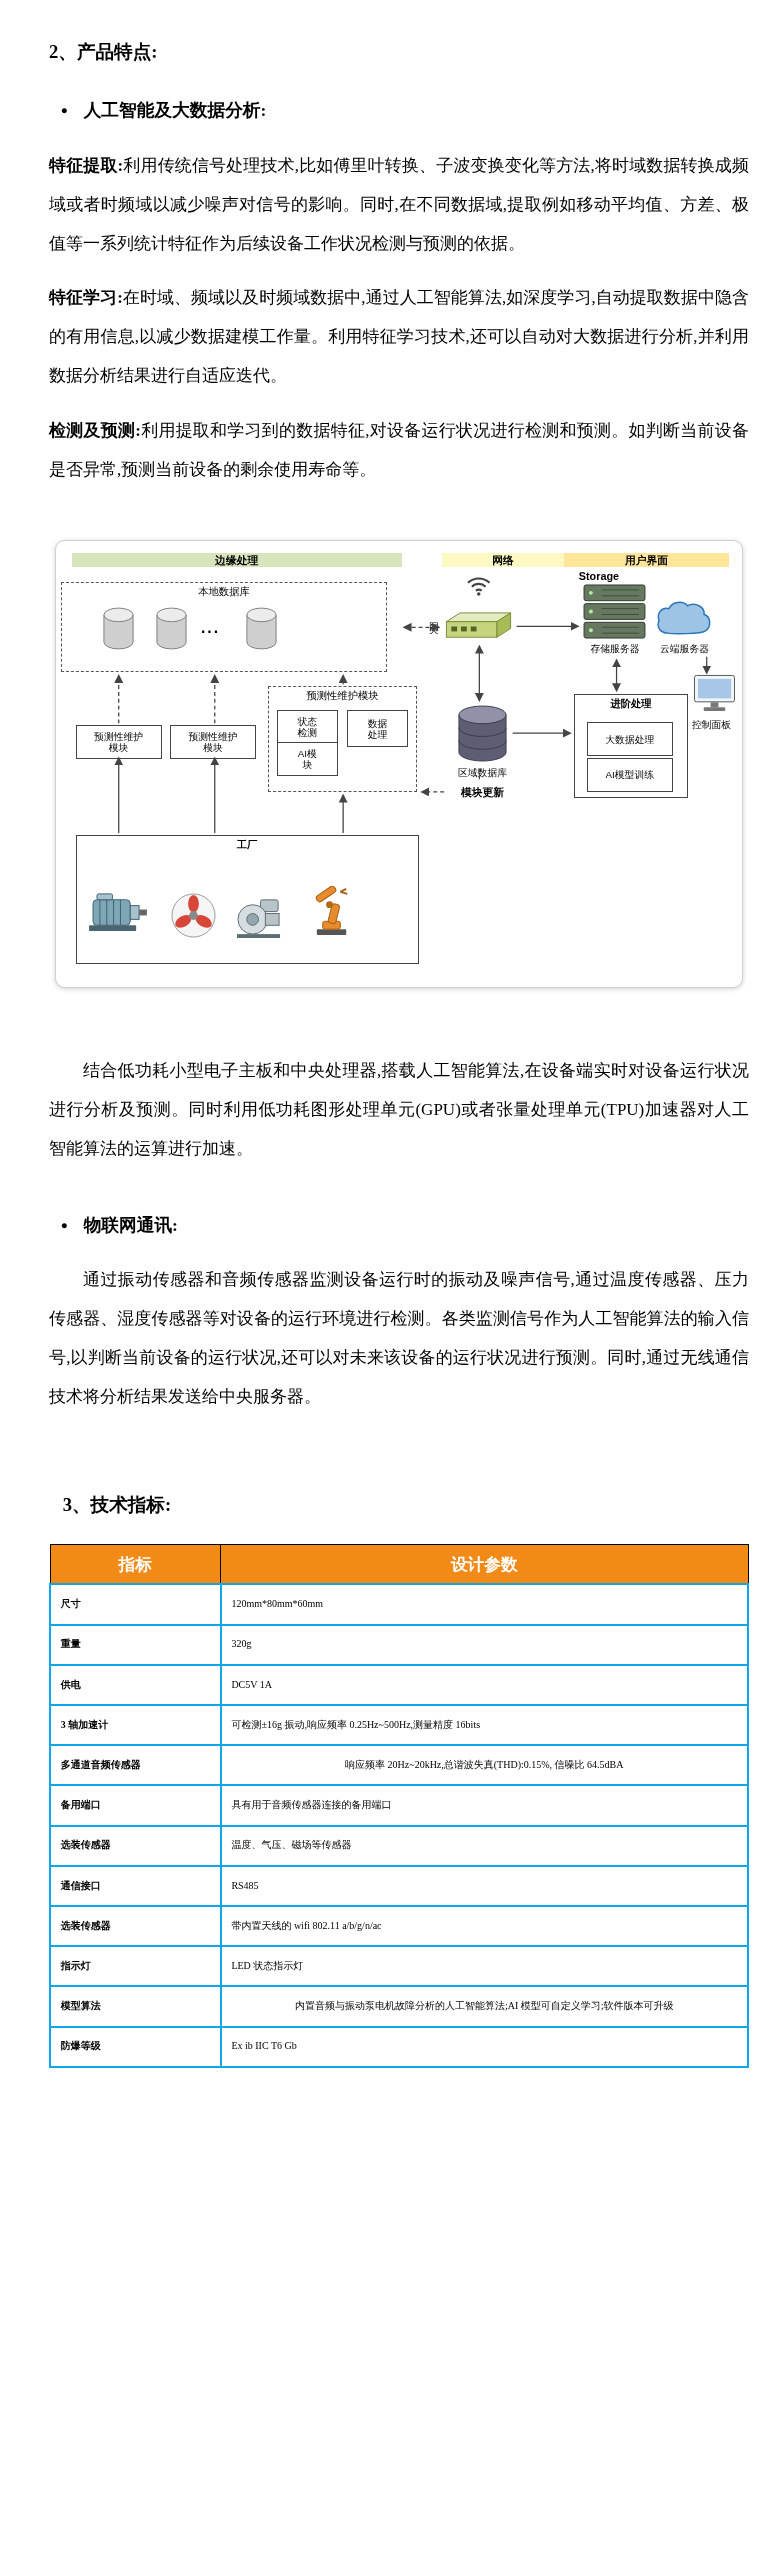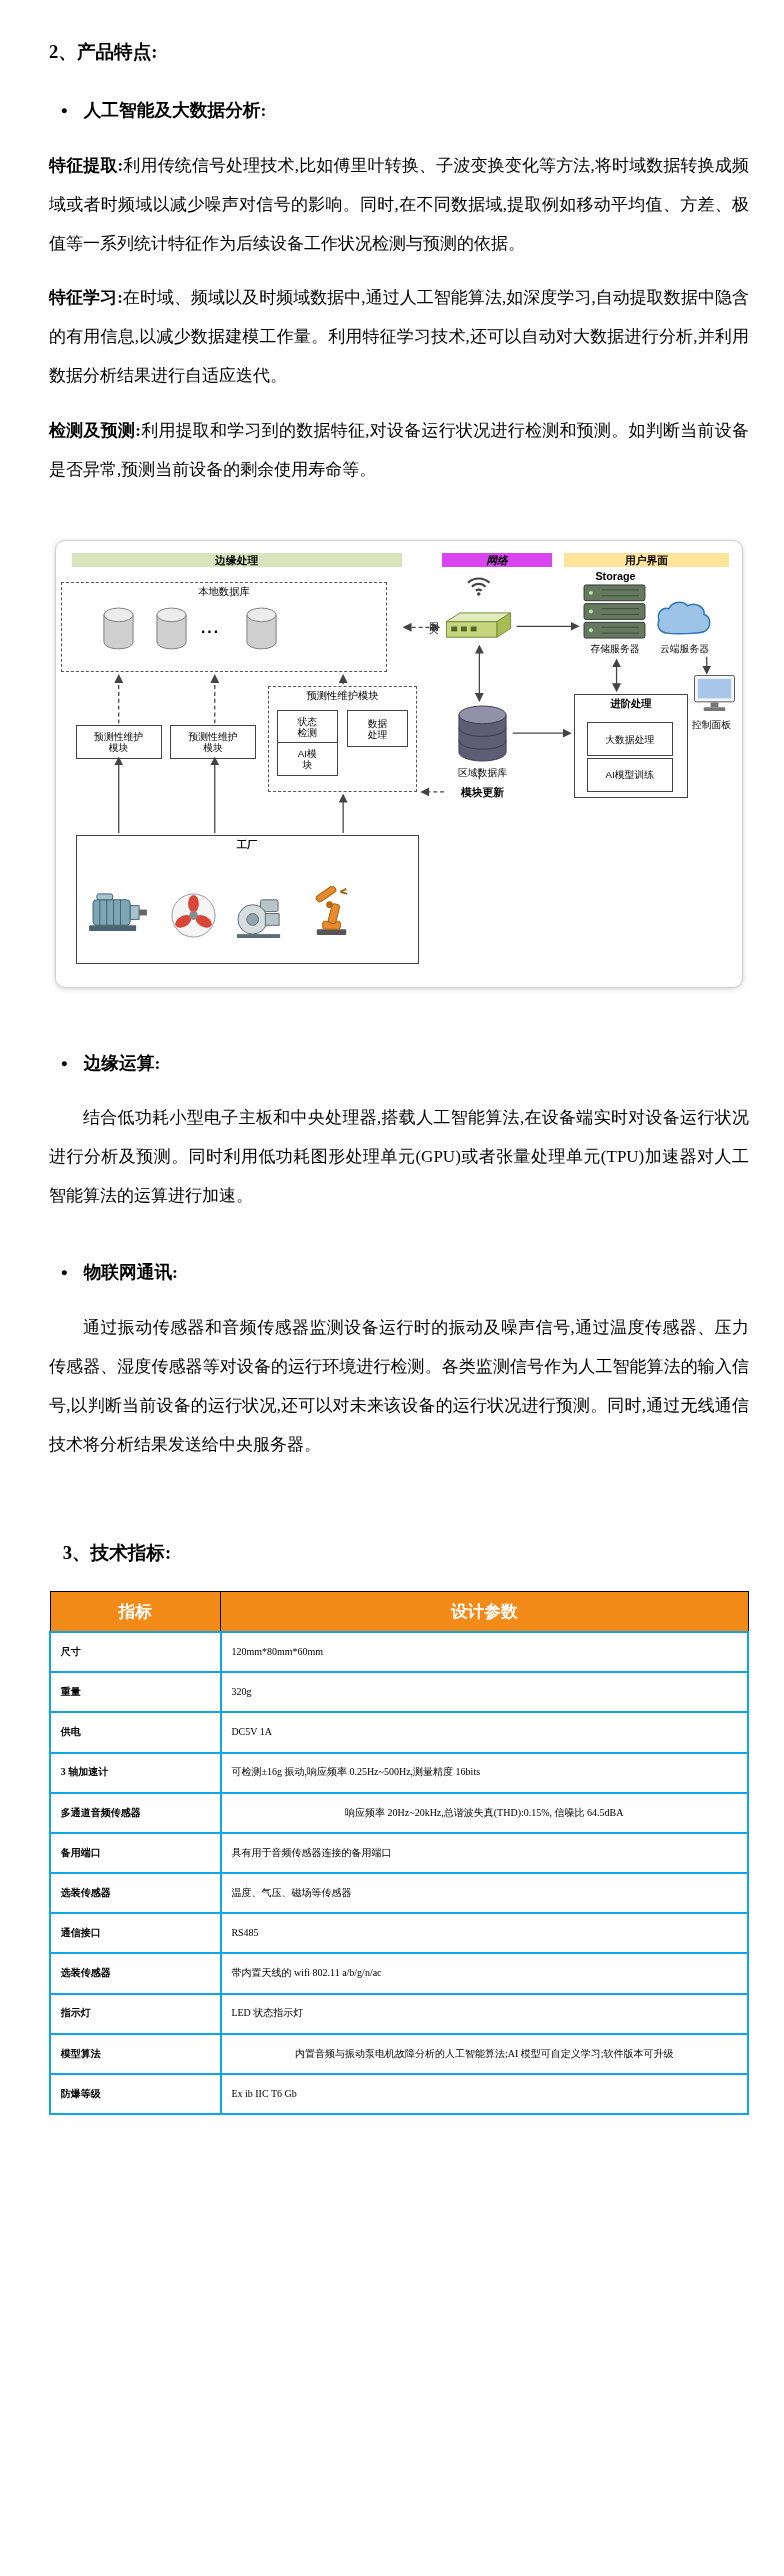--- a/index.html
+++ b/index.html
@@ -17,21 +17,21 @@
   .para b{font-weight:bold;}
   .para.indent{text-indent:2em;}
 
   
   .diagram-wrap{display:flex;justify-content:center;margin:51px 0 63px 0;}
   .diagram{position:relative;width:686px;height:446px;background:#fff;border:1px solid #cfcfcf;
            border-radius:9.8px;box-shadow:0 1px 4.9px rgba(0,0,0,.18);
            font-family:"Liberation Sans","DejaVu Sans",sans-serif;}
   .band{position:absolute;top:11.8px;height:14.7px;line-height:14.7px;font-size:10.8px;font-weight:bold;text-align:center;}
   .band.edge{left:15.7px;width:330px;background:#d7e4bc;}
-  .band.net{left:386px;width:110px;background:#d946ef;font-style:italic;}
+  .band.net{left:386px;width:122px;background:#fef9c3;}
   .band.ui{left:508px;width:165px;background:#ffe599;}
 
   .dbox{position:absolute;box-sizing:border-box;background:#fff;}
   .dashedb{border:1.5px dashed #555;}
   .solidb{border:1.5px solid #444;}
   .boxtitle{position:absolute;top:2px;left:0;right:0;text-align:center;font-size:10.3px;}
   .boxtitle.bold{font-weight:bold;}
   .smallbox{position:absolute;border:1px solid #444;background:#fff;box-sizing:border-box;
             display:flex;align-items:center;justify-content:center;text-align:center;
             font-size:9.8px;line-height:1.15;padding:16px;}
@@ -163,21 +163,21 @@
       </svg>
       <svg class="icon" style="left:400px;top:163px;" width="53" height="61" viewBox="0 0 54 62">
         <path d="M3 11 v38 a24 9 0 0 0 48 0 V11" fill="#5d5d73" stroke="#3c3c50"></path>
         <ellipse cx="27" cy="11" rx="24" ry="9" fill="#9191a8" stroke="#3c3c50"></ellipse>
         <path d="M3 24 a24 9 0 0 0 48 0" fill="none" stroke="#3c3c50"></path>
         <path d="M3 37 a24 9 0 0 0 48 0" fill="none" stroke="#3c3c50"></path>
       </svg>
       <div class="dlabel" style="left:390px;top:226px;width:73px;">区域数据库</div>
       <div class="dlabel bold" style="left:390px;top:245px;width:73px;">模块更新</div>
 
-      <div class="dlabel bold" style="left:530px;top:29px;width:59px;text-align:center;">Storage</div>
+      <div class="dlabel bold" style="left:504px;top:29px;width:59px;text-align:right;">Storage</div>
       <svg class="icon" style="left:526px;top:43px;" width="65" height="57" viewBox="0 0 66 58">
         <g stroke="#2f3b2f">
             <rect x="2" y="1" width="62" height="16" rx="2" fill="#66785f"></rect>
             <rect x="2" y="20" width="62" height="16" rx="2" fill="#66785f"></rect>
             <rect x="2" y="39" width="62" height="16" rx="2" fill="#66785f"></rect>
           </g>
         <g fill="#aef0a0">
             <circle cx="9" cy="9" r="2"></circle>
             <circle cx="9" cy="28" r="2"></circle>
             <circle cx="9" cy="47" r="2"></circle>
@@ -227,23 +227,20 @@
         <line class="solid" x1="470" y1="87" x2="532" y2="87" marker-end="url(#ah)"></line>
         <line class="solid" x1="466" y1="196" x2="524" y2="196" marker-end="url(#ah)"></line>
         <line class="dash" x1="432" y1="232" x2="432" y2="246"></line>
         <line class="dash" x1="396" y1="256" x2="374" y2="256" marker-end="url(#ah)"></line>
         <line class="solid" x1="572" y1="122" x2="572" y2="152" marker-start="url(#ah)" marker-end="url(#ah)"></line>
         <line class="solid" x1="664" y1="118" x2="664" y2="134" marker-end="url(#ah)"></line>
       </svg>
     </div>
   </div>
 
-  <div class="bullet-line">
-    <span class="bullet">●</span><span>边缘运算:</span>
-  </div>
   <p class="para indent">结合低功耗小型电子主板和中央处理器,搭载人工智能算法,在设备端实时对设备运行状况进行分析及预测。同时利用低功耗图形处理单元(GPU)或者张量处理单元(TPU)加速器对人工智能算法的运算进行加速。</p>
 
   <div class="bullet-line gap-top">
     <span class="bullet">●</span><span>物联网通讯:</span>
   </div>
   <p class="para indent">通过振动传感器和音频传感器监测设备运行时的振动及噪声信号,通过温度传感器、压力传感器、湿度传感器等对设备的运行环境进行检测。各类监测信号作为人工智能算法的输入信号,以判断当前设备的运行状况,还可以对未来该设备的运行状况进行预测。同时,通过无线通信技术将分析结果发送给中央服务器。</p>
 
   <h2 class="h-title specs">3、技术指标:</h2>
 
   <table class="spec-table">

